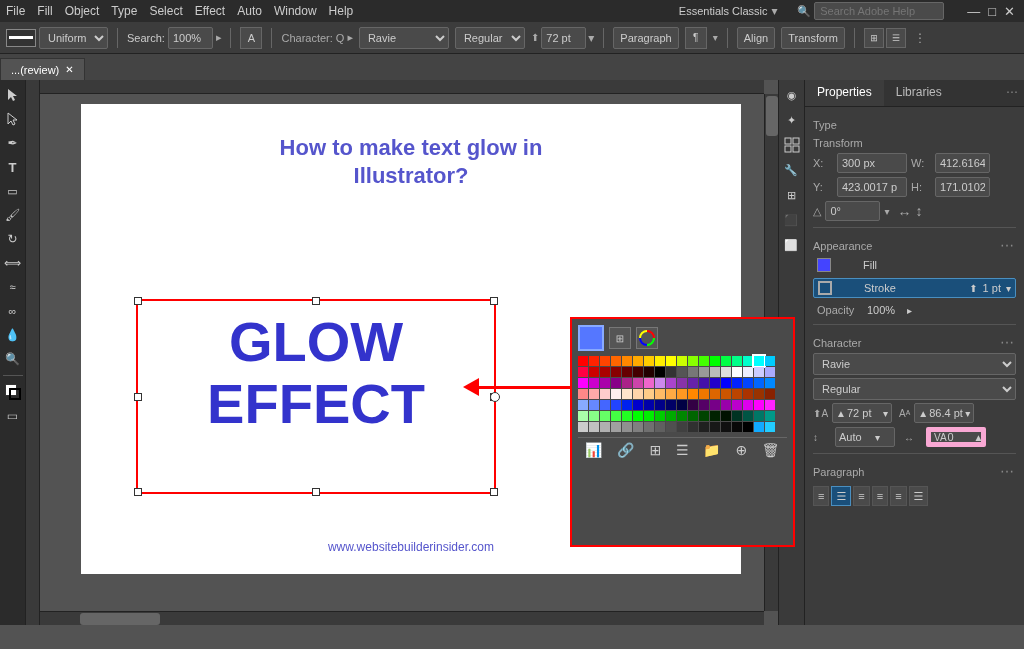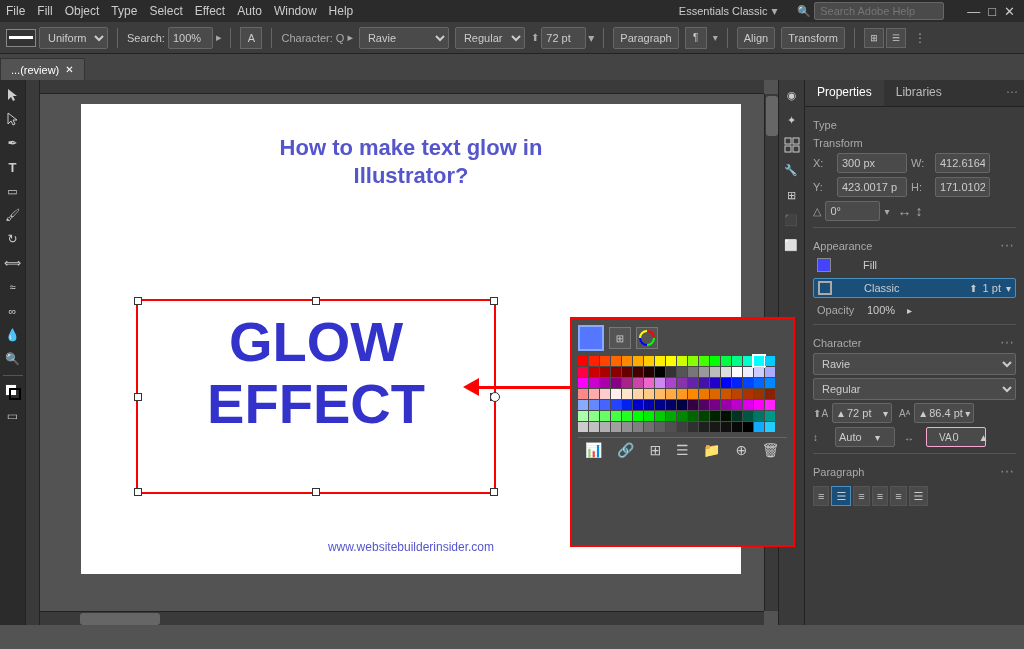--- a/index.html
+++ b/index.html
@@ -635,21 +635,21 @@
 
       
       <div class="appearance-row">
         <div class="color-box" style="background:#4444ff;"></div>
         <span class="appearance-label">Fill</span>
       </div>
 
       
       <div class="stroke-row-highlight">
         <div style="width:14px;height:14px;border:2px solid #aaa;background:transparent;"></div>
-        <span class="appearance-label">Classic</span>
+        <span class="appearance-label">Stroke</span>
         <span style="color:#ccc;font-size:10px;">⬆</span>
         <span class="appearance-val">1 pt</span>
         <span style="cursor:pointer;color:#ccc;font-size:10px;">▾</span>
       </div>
 
       
       <div class="opacity-row">
         <span class="opacity-label">Opacity</span>
         <span class="opacity-val">100%</span>
         <span class="chevron-btn">▸</span>
@@ -685,21 +685,21 @@
         </div>
       </div>
       
       <div class="panel-row">
         <span style="color:#aaa;font-size:10px;width:18px;">↕</span>
         <div style="display:flex;align-items:center;gap:1px;background:#4a4a4a;border:1px solid #666;border-radius:2px;height:20px;padding:0 3px;width:60px;">
           <input style="background: transparent; border: none; color: rgb(204, 204, 204); font-size: 11px; width: 35px; outline: none;" value="Auto">
           <span style="font-size:10px;color:#ccc;">▾</span>
         </div>
         <span style="color:#aaa;font-size:10px;margin-left:5px;width:18px;">↔</span>
-        <div style="display:flex;align-items:center;gap:1px;background:#4a4a4a;border:1px solid #f9a8d4;border-radius:2px;height:20px;padding:0 12px;width:60px;">
+        <div style="display:flex;align-items:center;gap:1px;background:#4a4a4a;border:5px solid #f9a8d4;border-radius:2px;height:20px;padding:0 3px;width:60px;">
           <span style="font-size:10px;color:#ccc;">VA</span>
           <input style="background: transparent; border: none; color: rgb(204, 204, 204); font-size: 11px; width: 25px; outline: none;" value="0">
           <span style="font-size:10px;color:#ccc;">▲</span>
         </div>
       </div>
 
       <div class="panel-section-divider"></div>
       <div style="display:flex;align-items:center;justify-content:space-between;">
         <div class="panel-section-title">Paragraph</div>
         <div class="panel-dots">⋯</div>

